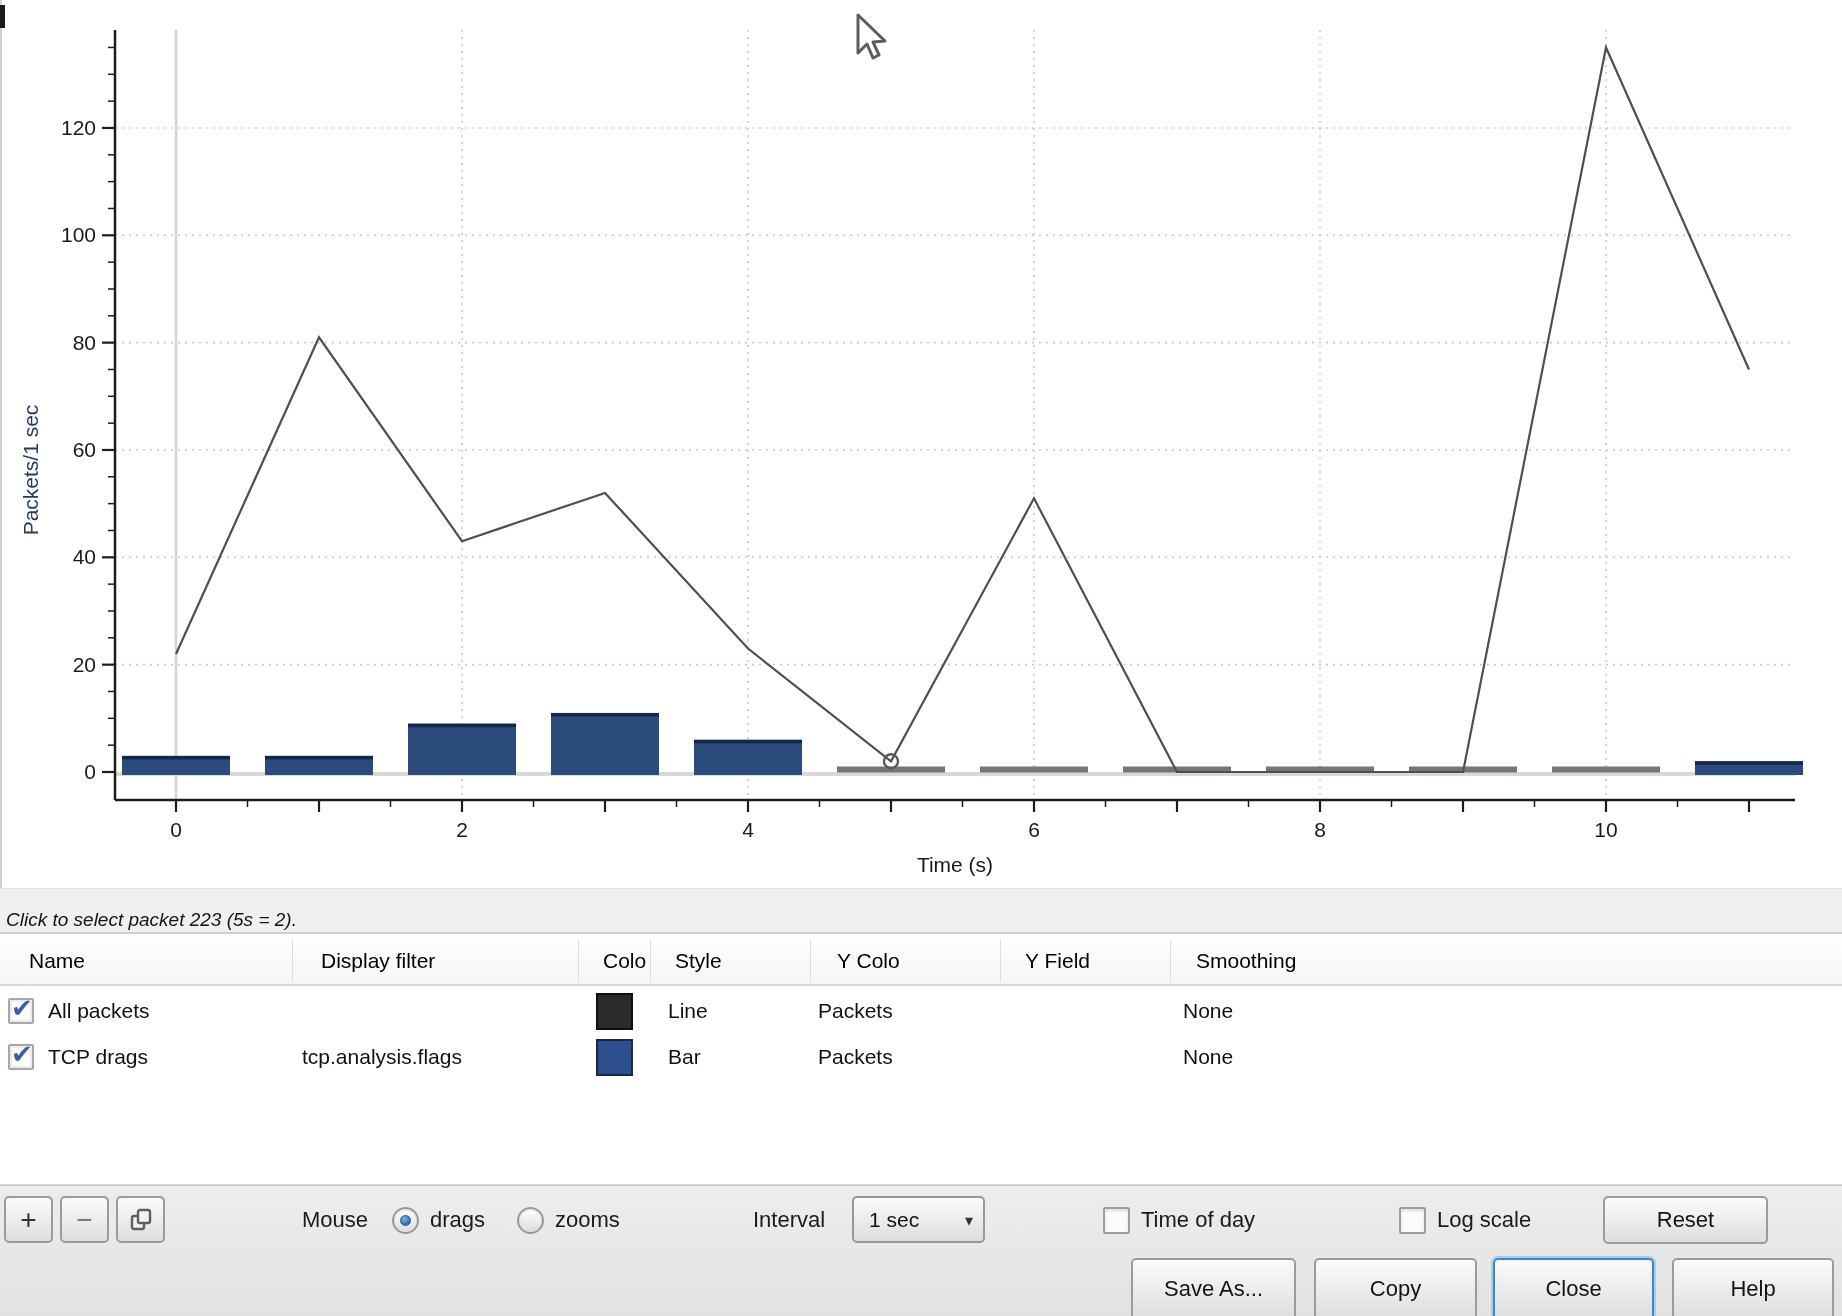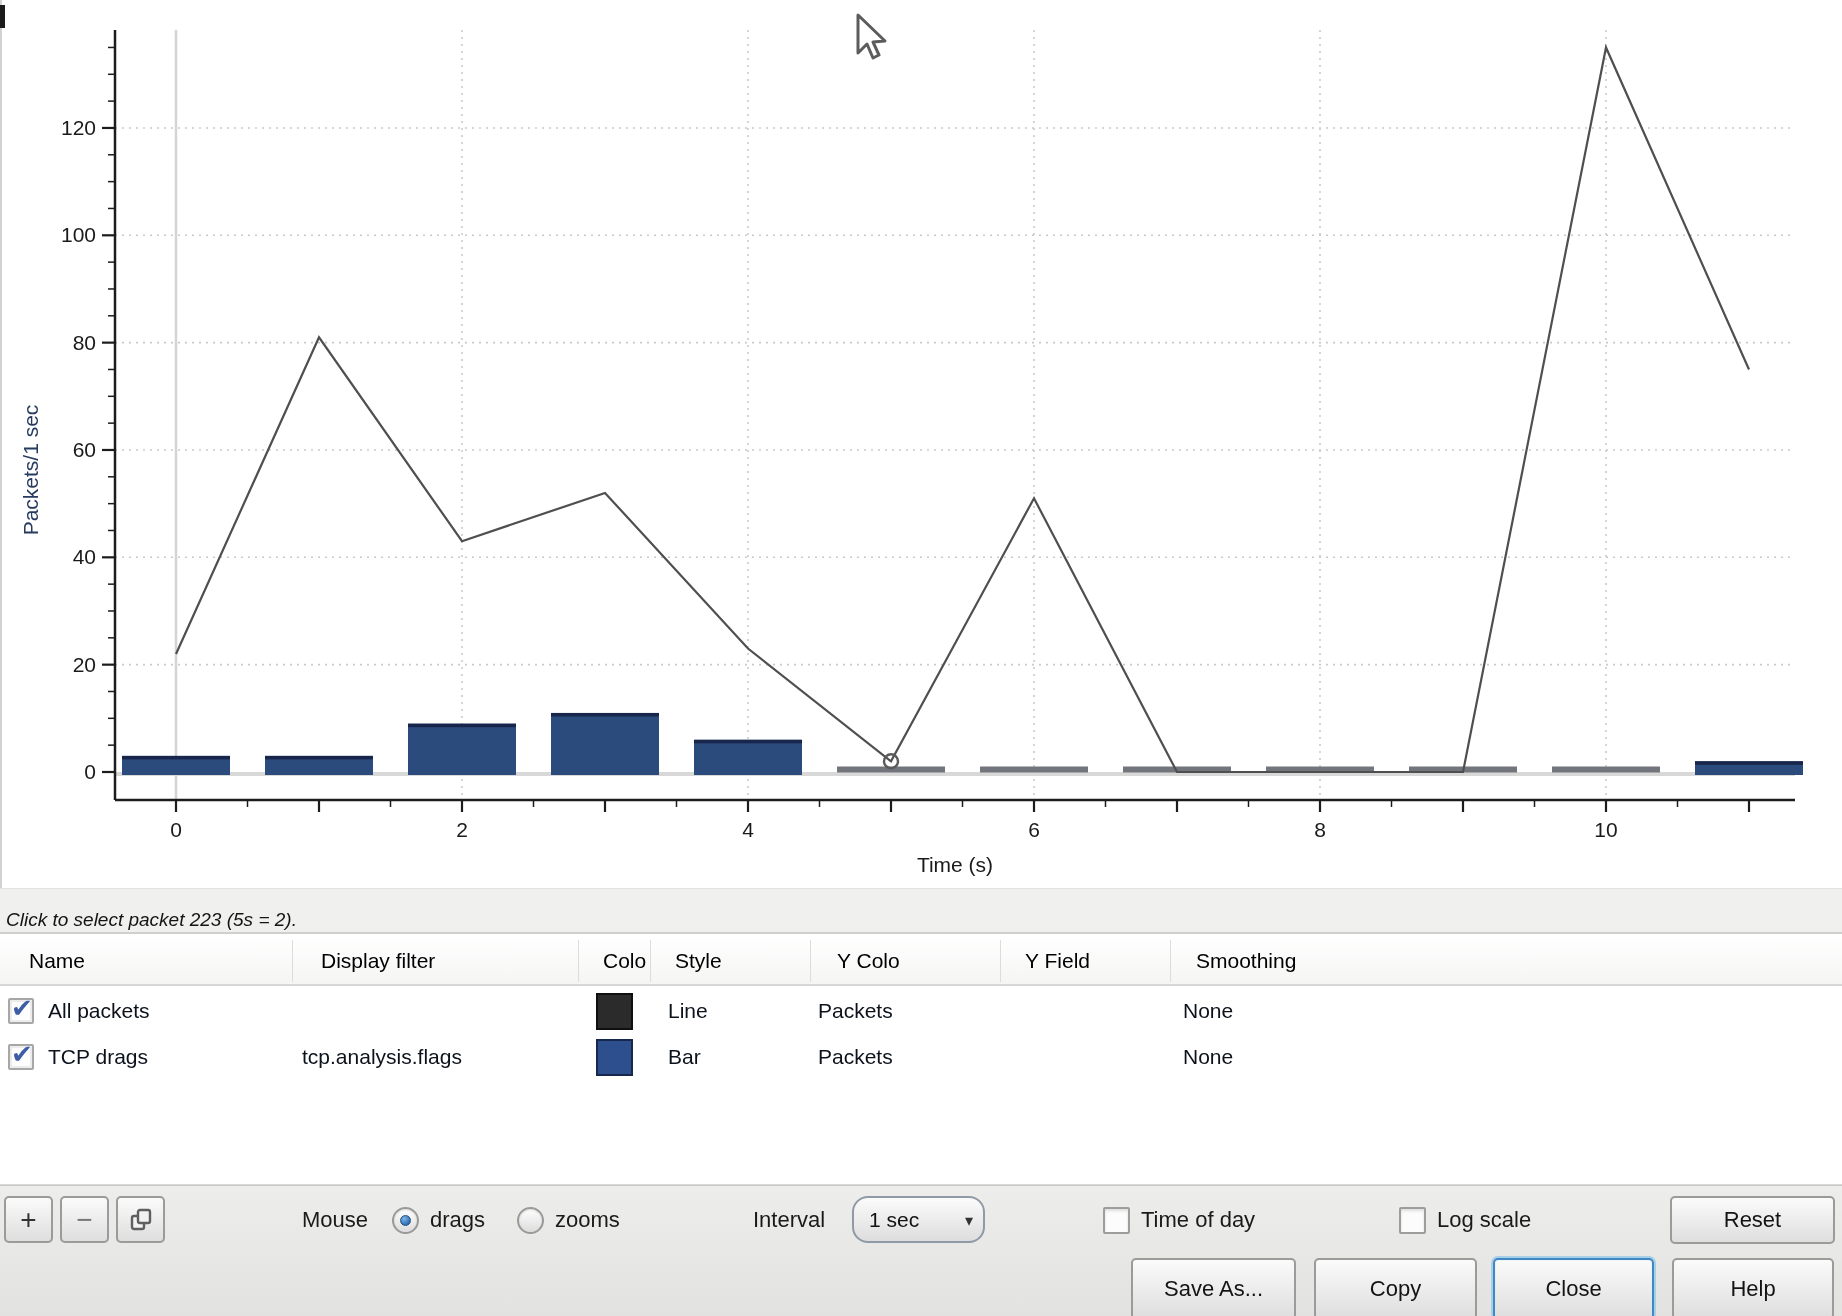--- a/index.html
+++ b/index.html
@@ -50,21 +50,21 @@
   .radio { position:absolute; top:21px; width:27px; height:27px; border-radius:50%;
            background:linear-gradient(#ffffff,#dcdcdc); border:2px solid #9a9a98;
            box-shadow:inset 0 1px 2px rgba(0,0,0,.15); }
   .radio .dot { display:none; position:absolute; left:6px; top:6px; width:11px; height:11px;
                 border-radius:50%; background:radial-gradient(circle at 35% 30%,#7fb5e8,#2e6fb4 70%);
                 border:1px solid #24527e; }
   .radio.on .dot { display:block; }
   .pcb { position:absolute; top:21px; width:27px; height:27px; background:#fcfcfc;
          border:2px solid #9d9d9b; box-shadow:inset 0 2px 3px rgba(0,0,0,.12); border-radius:2px; }
   .combo { position:absolute; left:852px; top:10px; width:133px; height:47px;
-           background:linear-gradient(#fbfbfb,#dddddd); border:2px solid #8f9aa6; border-radius:16px; }
+           background:linear-gradient(#fbfbfb,#dddddd); border:2px solid #8f9aa6; border-radius:5px; }
   .combo .val { position:absolute; left:15px; top:0; height:43px; line-height:43px; font-size:21px;
                 color:#111; }
   .combo .arrow { position:absolute; right:10px; top:13px; font-size:16px; color:#333; }
   .close-btn { border:2px solid #3f87c5; box-shadow:0 0 0 2px #a8cfe8, inset 0 0 2px #cfe5f2; }
 
   .copy-icon { width:22px; height:24px; }
 </style>
 </head>
 <body>
 
@@ -252,21 +252,21 @@
     <div class="combo">
       <span class="val">1 sec</span>
       <span class="arrow">▾</span>
     </div>
 
     <div class="pcb" style="left:1103px"></div>
     <div class="lbl" style="left:1141px">Time of day</div>
     <div class="pcb" style="left:1399px"></div>
     <div class="lbl" style="left:1437px">Log scale</div>
 
-    <button class="btn" style="left:1670px;top:10px;width:165px;height:48px">Reset</button>
+    <button class="btn" style="left:1603px;top:10px;width:165px;height:48px">Reset</button>
 
     <button class="btn" style="left:1131px;top:72px;width:165px;height:62px">Save As...</button>
     <button class="btn" style="left:1314px;top:72px;width:163px;height:62px">Copy</button>
     <button class="btn close-btn" style="left:1493px;top:72px;width:161px;height:62px">Close</button>
     <button class="btn" style="left:1672px;top:72px;width:162px;height:62px">Help</button>
   </div>
 
 </div>
 
 </body></html>

